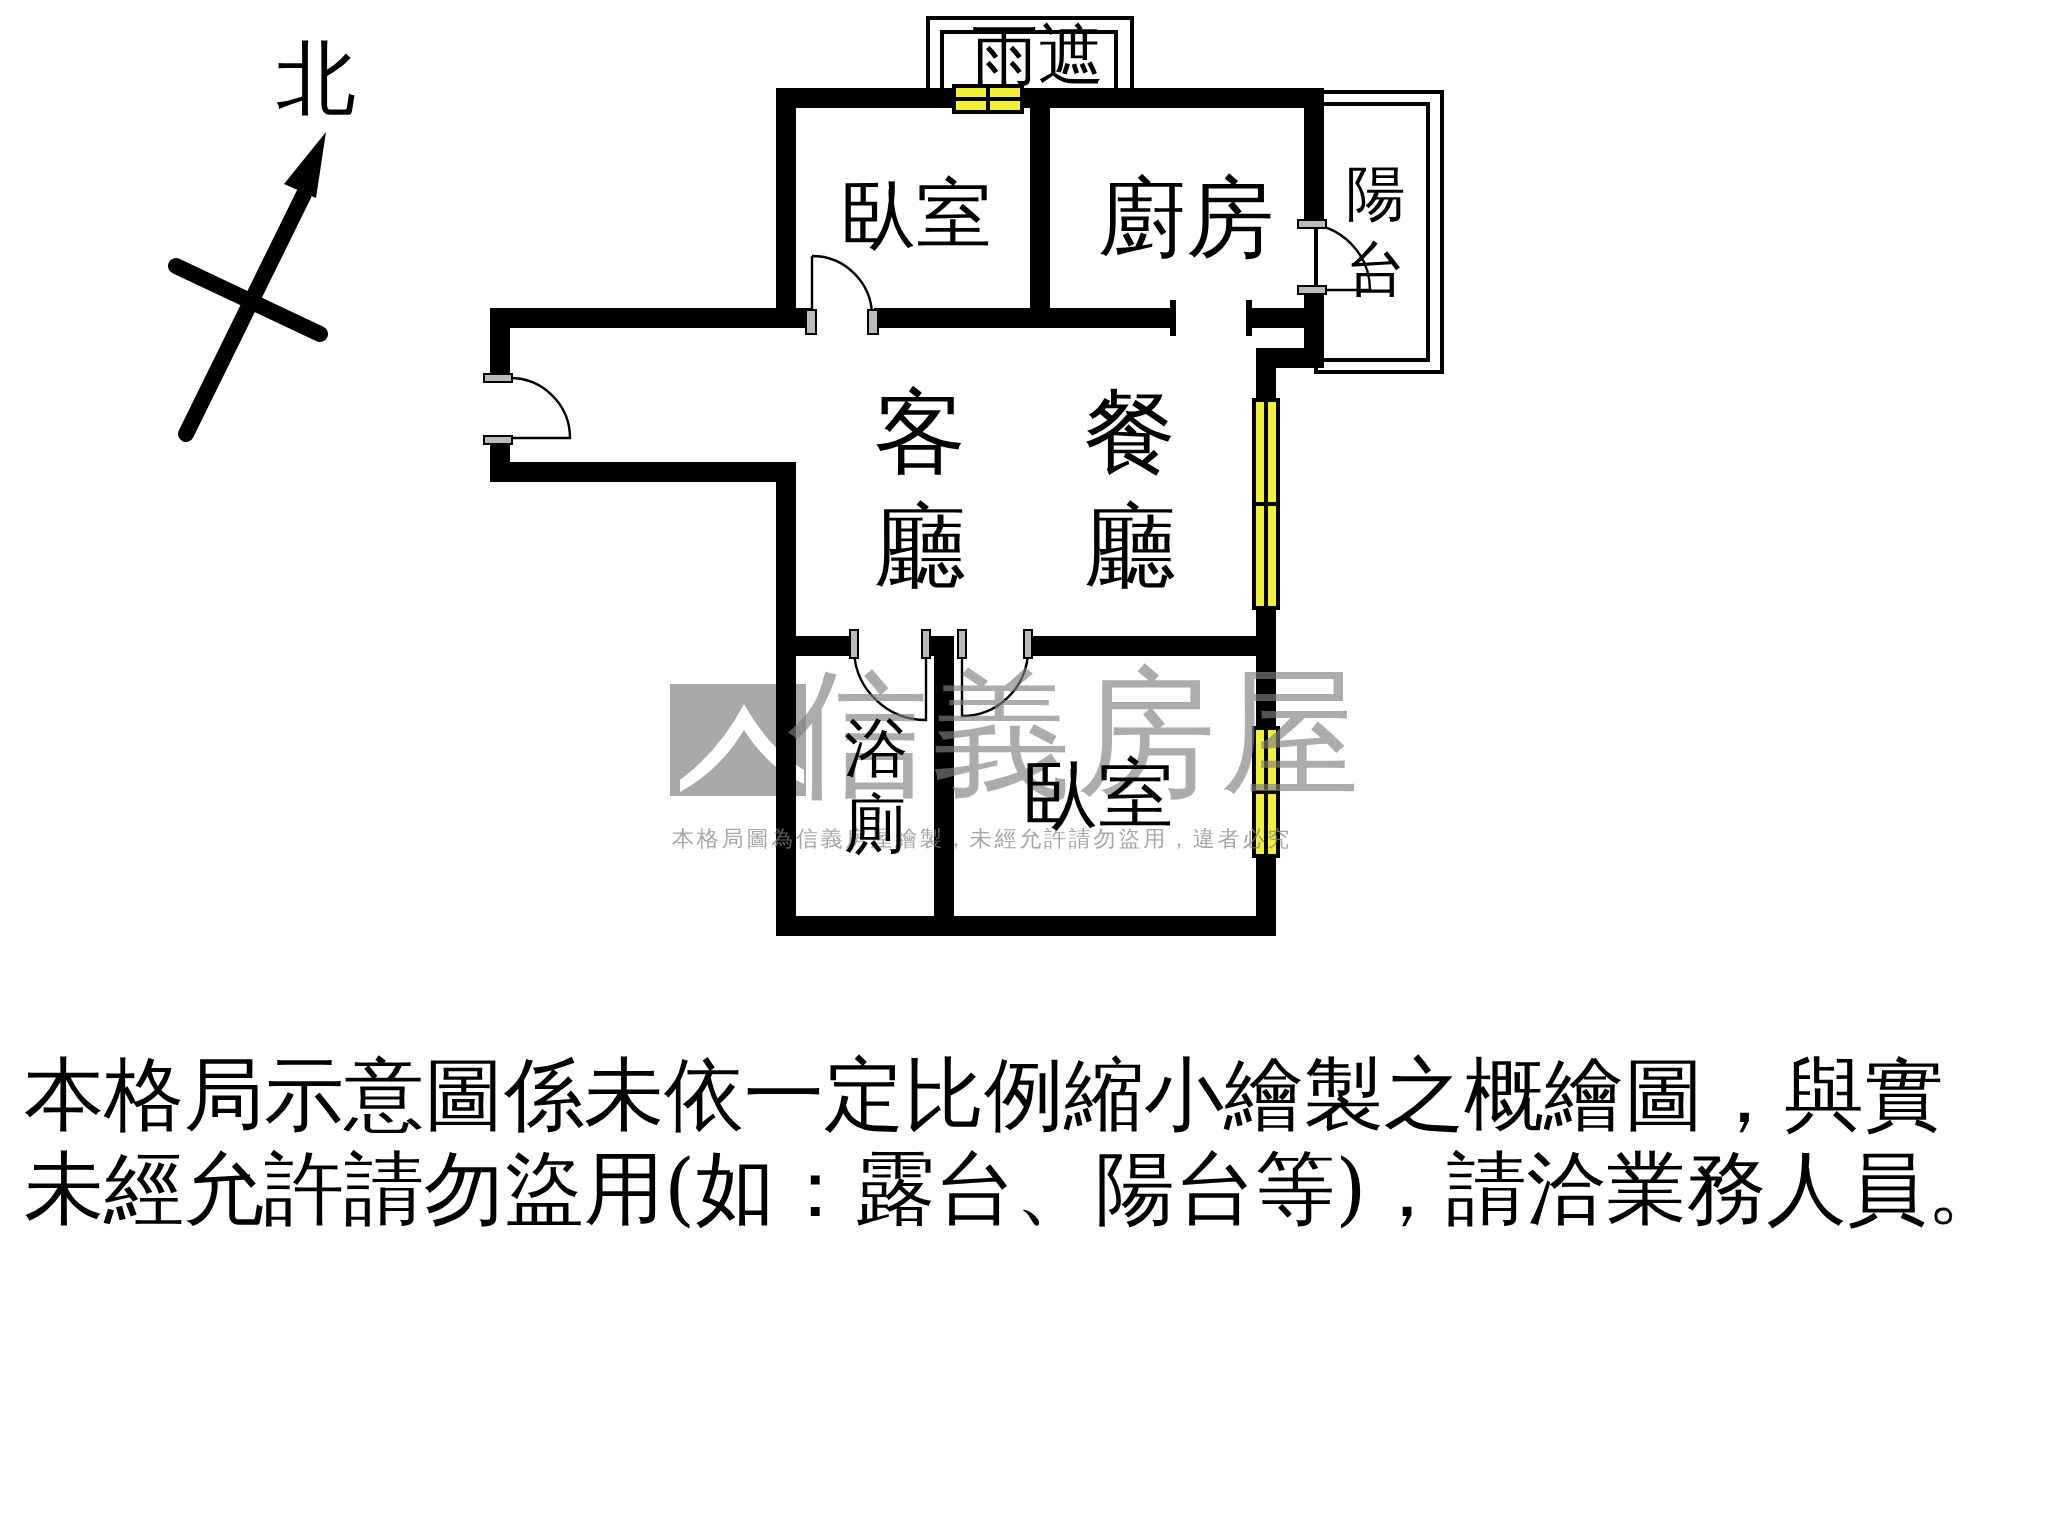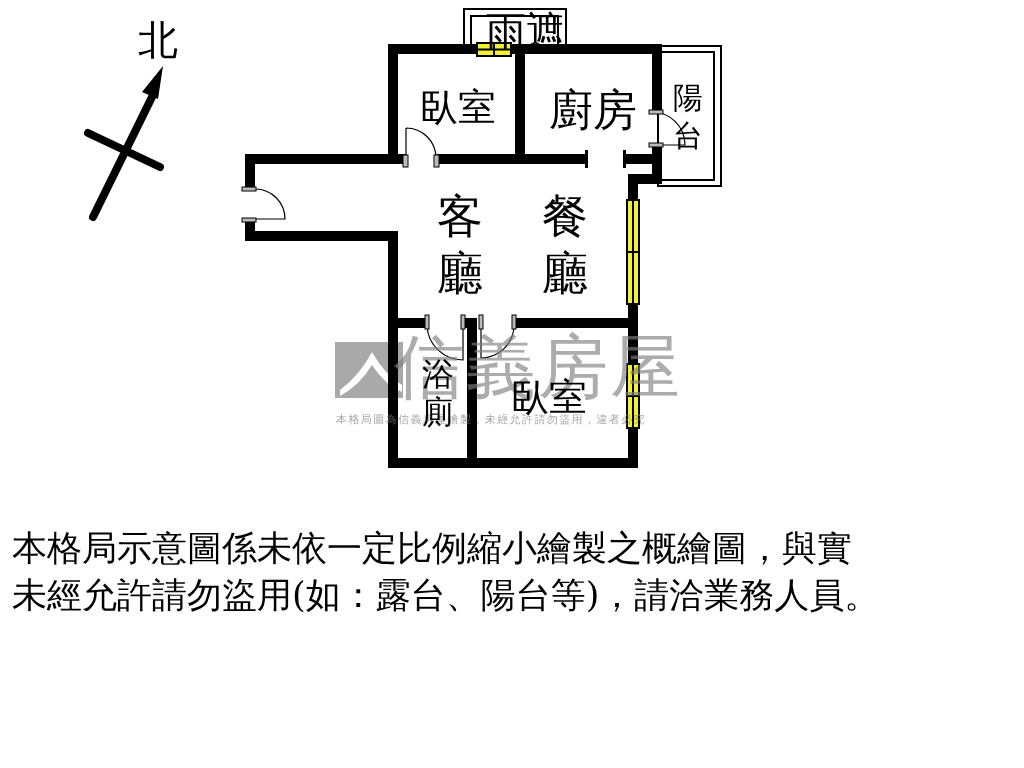--- a/index.html
+++ b/index.html
@@ -2,21 +2,21 @@
 <html><head>
 <meta charset="utf-8">
 <style>
   html, body { margin:0; padding:0; background:#ffffff; }
   body { width:1024px; height:768px; position:relative; overflow:hidden; font-family:"DejaVu Serif","Liberation Serif",serif; }
   #plan { position:absolute; left:0; top:0; }
   .room-label { position:absolute; color:#000; font-family:"DejaVu Serif","Liberation Serif",serif; line-height:1; white-space:nowrap; }
   .north-label { position:absolute; left:138px; top:20px; font-size:40px; }
   .watermark-name { position:absolute; left:394px; top:332px; font-size:70px; color:rgba(128,128,128,0.65); font-family:"DejaVu Sans","Liberation Sans",sans-serif; letter-spacing:2px; line-height:1; }
   .watermark-text { position:absolute; left:336px; top:412px; font-size:11px; color:rgba(128,128,128,0.7); font-family:"DejaVu Sans","Liberation Sans",sans-serif; letter-spacing:1.4px; }
-  .notice { position:absolute; left:12px; top:525px; width:1005px; font-size:35px; line-height:47px; color:#000; font-family:"DejaVu Serif","Liberation Serif",serif; }
+  .notice { position:absolute; left:12px; top:525px; width:1005px; font-size:40px; line-height:47px; color:#000; font-family:"DejaVu Serif","Liberation Serif",serif; }
   .notice div { white-space:nowrap; }
 </style>
 </head>
 <body>
 
 <svg id="plan" width="1024" height="500" viewBox="0 0 1024 500" xmlns="http://www.w3.org/2000/svg">
 
   <g>
     <rect x="335" y="342" width="68" height="56" fill="#9a9a9a" opacity="0.85"></rect>
     <path d="M340 390 Q360 375 372 352 Q385 375 402 385 L402 392 Q385 385 372 365 Q360 385 340 396 Z" fill="#ffffff"></path>
@@ -115,21 +115,21 @@
   </g>
 </svg>
 
 <div class="watermark-name">信義房屋</div>
 <div class="watermark-text">本格局圖為信義房屋繪製，未經允許請勿盜用，違者必究</div>
 
 <div class="room-label north-label">北</div>
 
 <div class="room-label" style="left:420px;top:88px;font-size:38px;">臥室</div>
 <div class="room-label" style="left:549px;top:88px;font-size:44px;">廚房</div>
-<div class="room-label" style="left:486px;top:11px;font-size:40px;">雨遮</div>
+<div class="room-label" style="left:486px;top:11px;font-size:33px;">雨遮</div>
 <div class="room-label" style="left:673px;top:83px;font-size:30px;">陽</div>
 <div class="room-label" style="left:673px;top:121px;font-size:30px;">台</div>
 <div class="room-label" style="left:437px;top:193px;font-size:46px;">客</div>
 <div class="room-label" style="left:437px;top:250px;font-size:46px;">廳</div>
 <div class="room-label" style="left:542px;top:193px;font-size:46px;">餐</div>
 <div class="room-label" style="left:542px;top:250px;font-size:46px;">廳</div>
 <div class="room-label" style="left:422px;top:358px;font-size:32px;">浴</div>
 <div class="room-label" style="left:422px;top:396px;font-size:32px;">廁</div>
 <div class="room-label" style="left:511px;top:378px;font-size:38px;">臥室</div>
 

